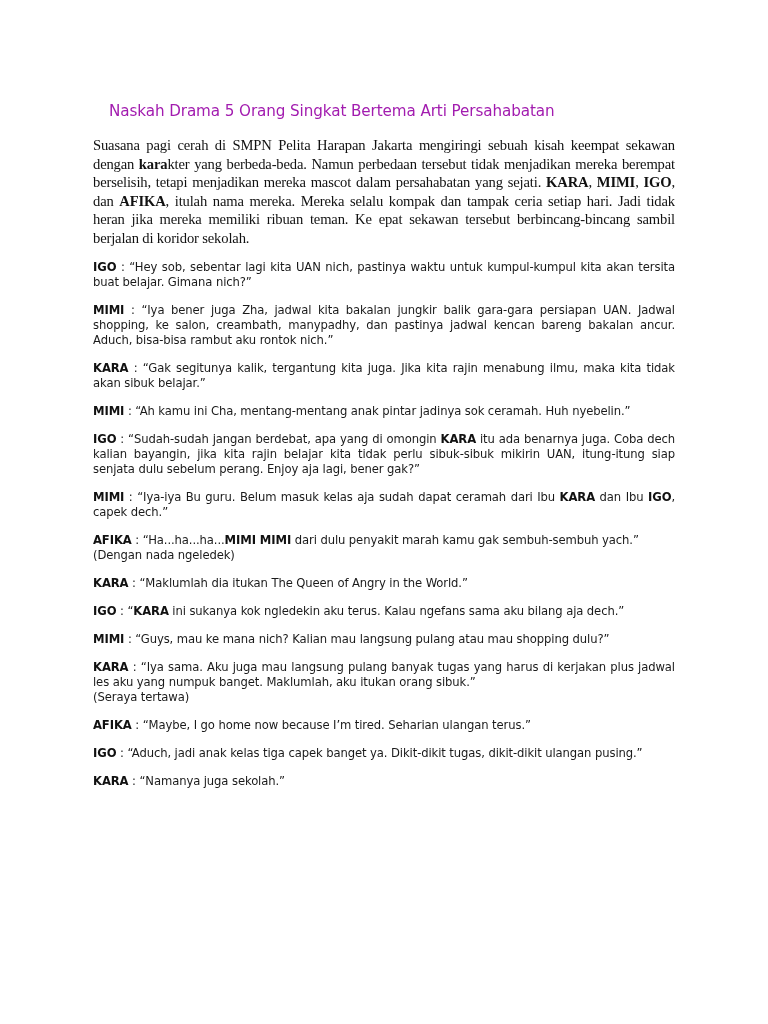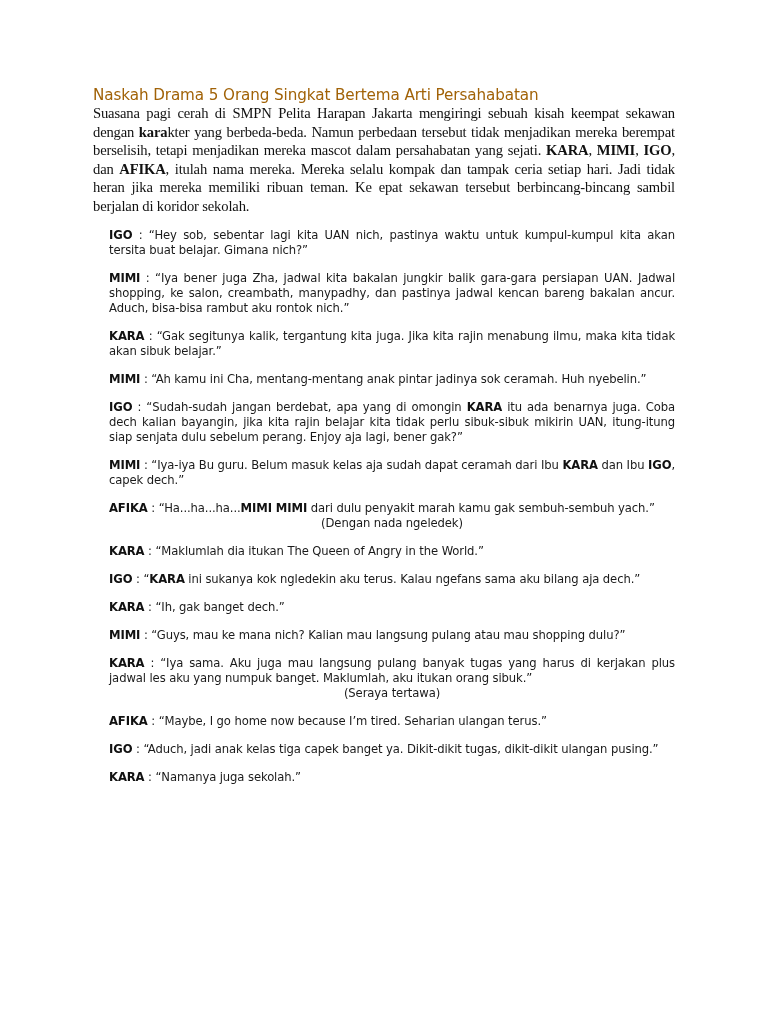--- a/index.html
+++ b/index.html
@@ -17,46 +17,46 @@
     .page {
       position: absolute;
       left: 93px;
       top: 86px;
       width: 582px;
     }
     .title {
       font-family: "DejaVu Sans", sans-serif;
       font-size: 15.2px;
       line-height: 18px;
-      color: #a16207;
-      margin: 0;
+      color: #a21caf;
+      margin: 16px;
       letter-spacing: -0.1px;
     }
     .intro {
       font-family: Liberation Serif, serif;
       font-size: 14.6px;
       line-height: 18.6px;
       text-align: justify;
       margin: 0 0 12px 0;
       color: #111;
       letter-spacing: -0.15px;
     }
     .intro b { font-weight: bold; }
     .para {
       font-family: "DejaVu Sans", sans-serif;
       font-size: 11.6px;
       line-height: 15px;
       text-align: justify;
-      margin: 0 0 13px 16px;
+      margin: 0 0 13px 0;
       color: #1a1a1a;
       letter-spacing: -0.1px;
     }
     .speaker { font-weight: bold; color: #111; }
     .strong { font-weight: bold; color: #111; }
-    .note { display: block; text-align: center; }
+    .note { display: block; text-align: left; }
   </style>
 </head>
 <body>
 
 <div class="page">
 
   <p class="title">Naskah Drama 5 Orang Singkat Bertema Arti Persahabatan</p>
 
   <p class="intro"><span>Suasana pagi cerah di SMPN Pelita Harapan Jakarta mengiringi sebuah kisah keempat sekawan dengan </span><b>kara</b><span>kter yang berbeda-beda. Namun perbedaan tersebut tidak menjadikan mereka berempat berselisih, tetapi menjadikan mereka mascot dalam persahabatan yang sejati. </span><b>KARA</b><span>, </span><b>MIMI</b><span>, </span><b>IGO</b><span>, dan </span><b>AFIKA</b><span>, itulah nama mereka. Mereka selalu kompak dan tampak ceria setiap hari. Jadi tidak heran jika mereka memiliki ribuan teman. Ke epat sekawan tersebut berbincang-bincang sambil berjalan di koridor sekolah.</span></p>
 
@@ -71,21 +71,20 @@
   <p class="para"><span class="speaker">IGO</span><span> : </span><span>“Sudah-sudah jangan berdebat, apa yang di omongin </span><span class="strong">KARA</span><span> itu ada benarnya juga. Coba dech kalian bayangin, jika kita rajin belajar kita tidak perlu sibuk-sibuk mikirin UAN, itung-itung siap senjata dulu sebelum perang. Enjoy aja lagi, bener gak?”</span></p>
 
   <p class="para"><span class="speaker">MIMI</span><span> : </span><span>“Iya-iya Bu guru. Belum masuk kelas aja sudah dapat ceramah dari Ibu </span><span class="strong">KARA</span><span> dan Ibu </span><span class="strong">IGO</span><span>, capek dech.”</span></p>
 
   <p class="para" style="text-align:left;"><span class="speaker">AFIKA</span><span> : </span><span>“Ha...ha...ha...</span><span class="strong">MIMI MIMI</span><span> dari dulu penyakit marah kamu gak sembuh-sembuh yach.”</span><span class="note">(Dengan nada ngeledek)</span></p>
 
   <p class="para"><span class="speaker">KARA</span><span> : </span><span>“Maklumlah dia itukan The Queen of Angry in the World.”</span></p>
 
   <p class="para"><span class="speaker">IGO</span><span> : </span><span>“</span><span class="strong">KARA</span><span> ini sukanya kok ngledekin aku terus. Kalau ngefans sama aku bilang aja dech.”</span></p>
 
-  <p class="para"><span class="speaker">KARA</span><span> : </span><span>“Ih, gak banget dech.”</span></p>
 
 
   <p class="para"><span class="speaker">MIMI</span><span> : </span><span>“Guys, mau ke mana nich? Kalian mau langsung pulang atau mau shopping dulu?”</span></p>
 
   <p class="para"><span class="speaker">KARA</span><span> : </span><span>“Iya sama. Aku juga mau langsung pulang banyak tugas yang harus di kerjakan plus jadwal les aku yang numpuk banget. Maklumlah, aku itukan orang sibuk.”</span><span class="note">(Seraya tertawa)</span></p>
 
   <p class="para"><span class="speaker">AFIKA</span><span> : </span><span>“Maybe, I go home now because I’m tired. Seharian ulangan terus.”</span></p>
 
   <p class="para"><span class="speaker">IGO</span><span> : </span><span>“Aduch, jadi anak kelas tiga capek banget ya. Dikit-dikit tugas, dikit-dikit ulangan pusing.”</span></p>
 

